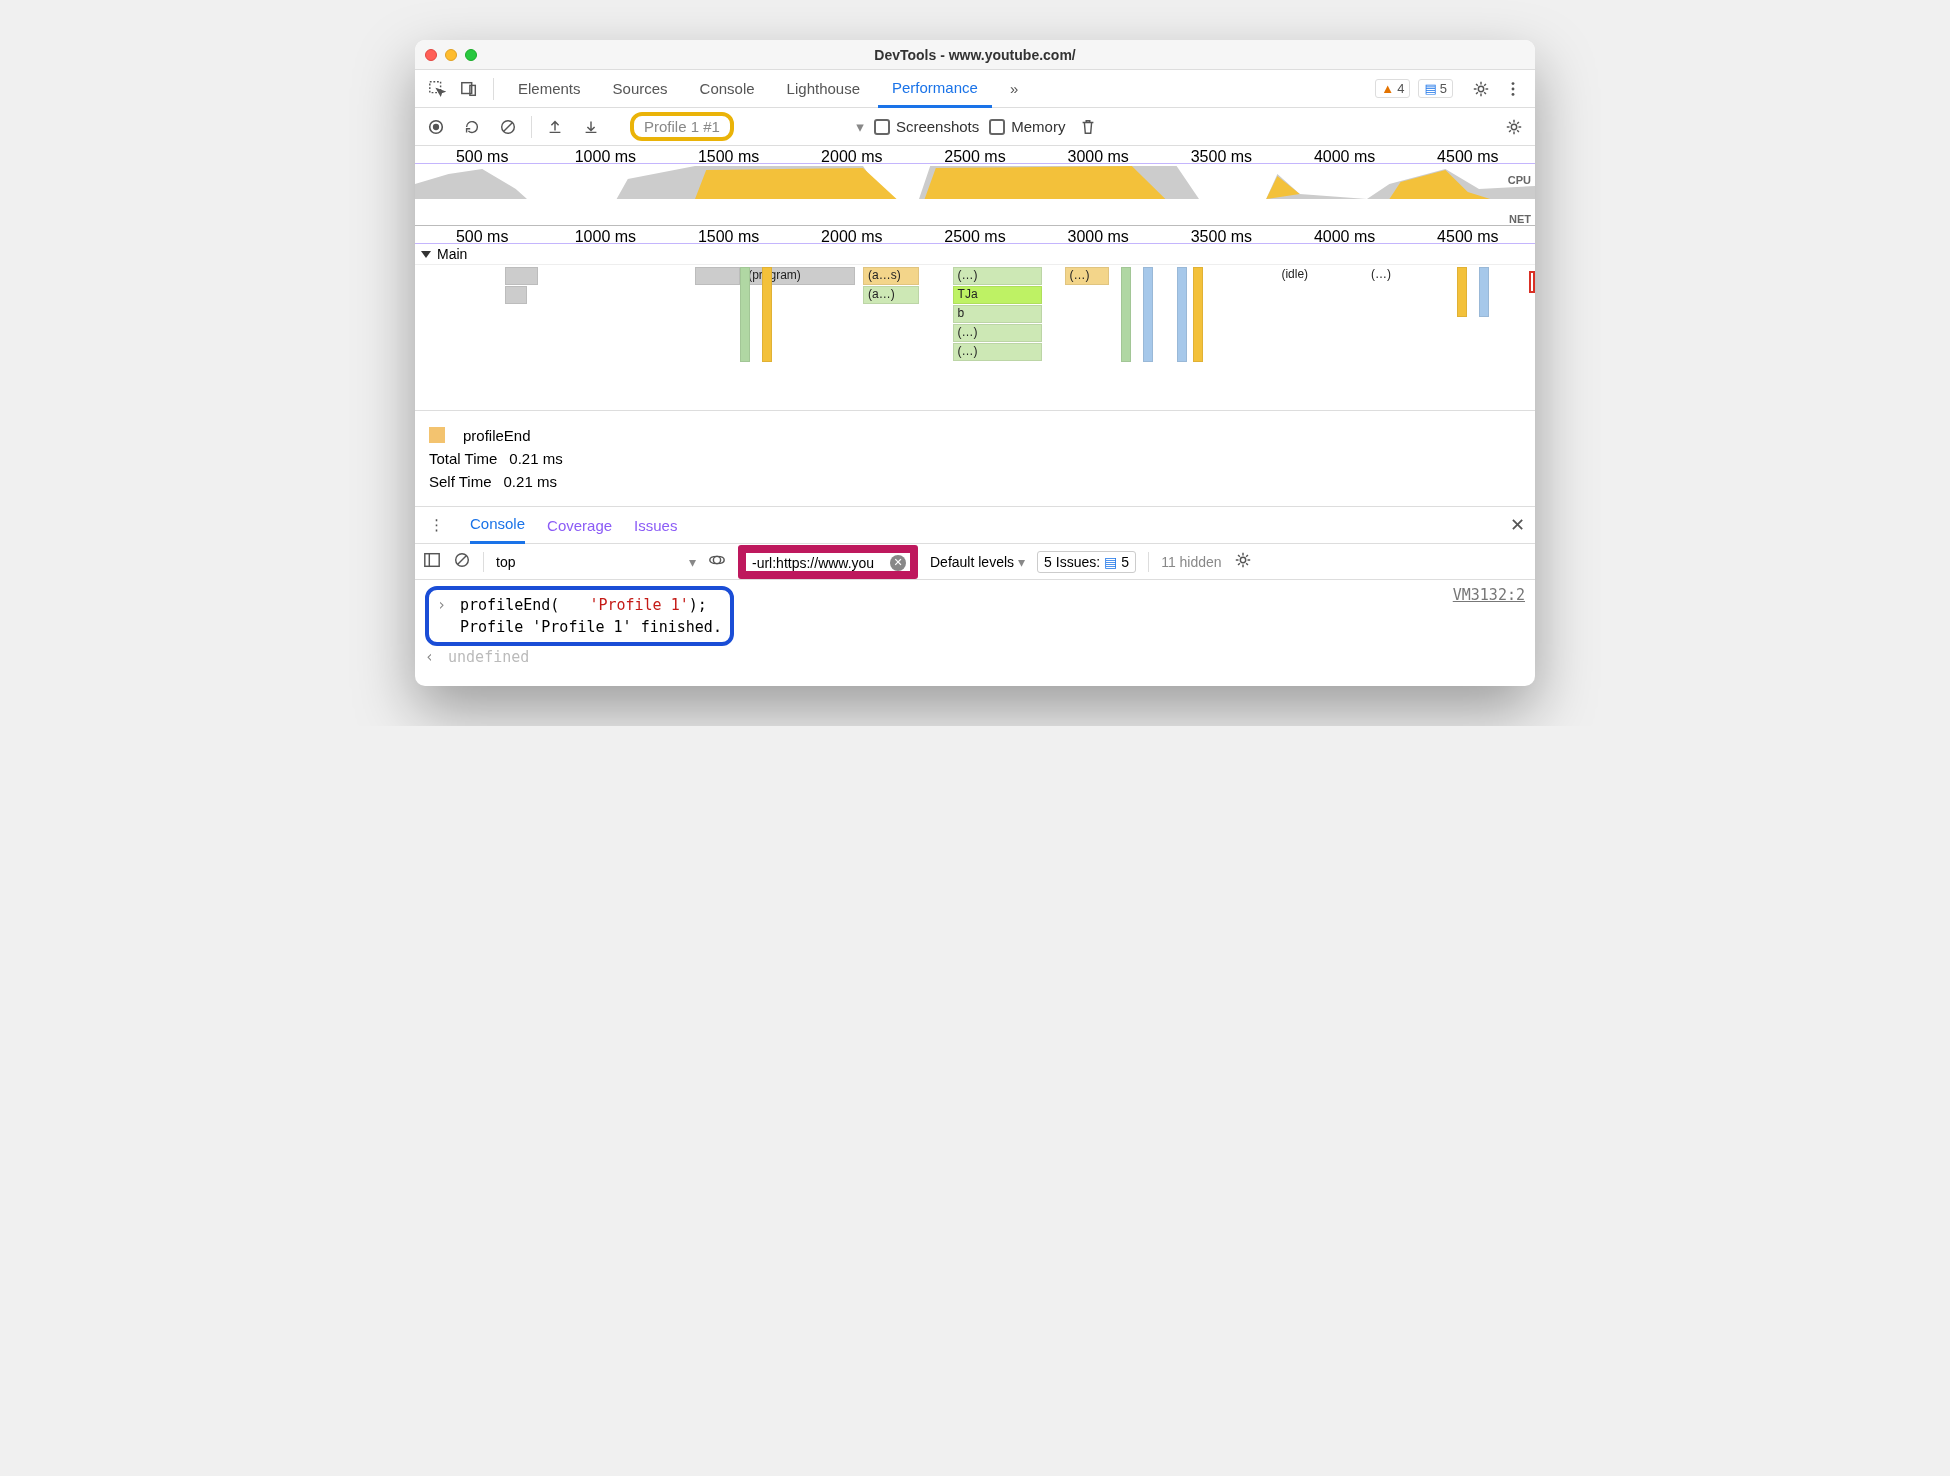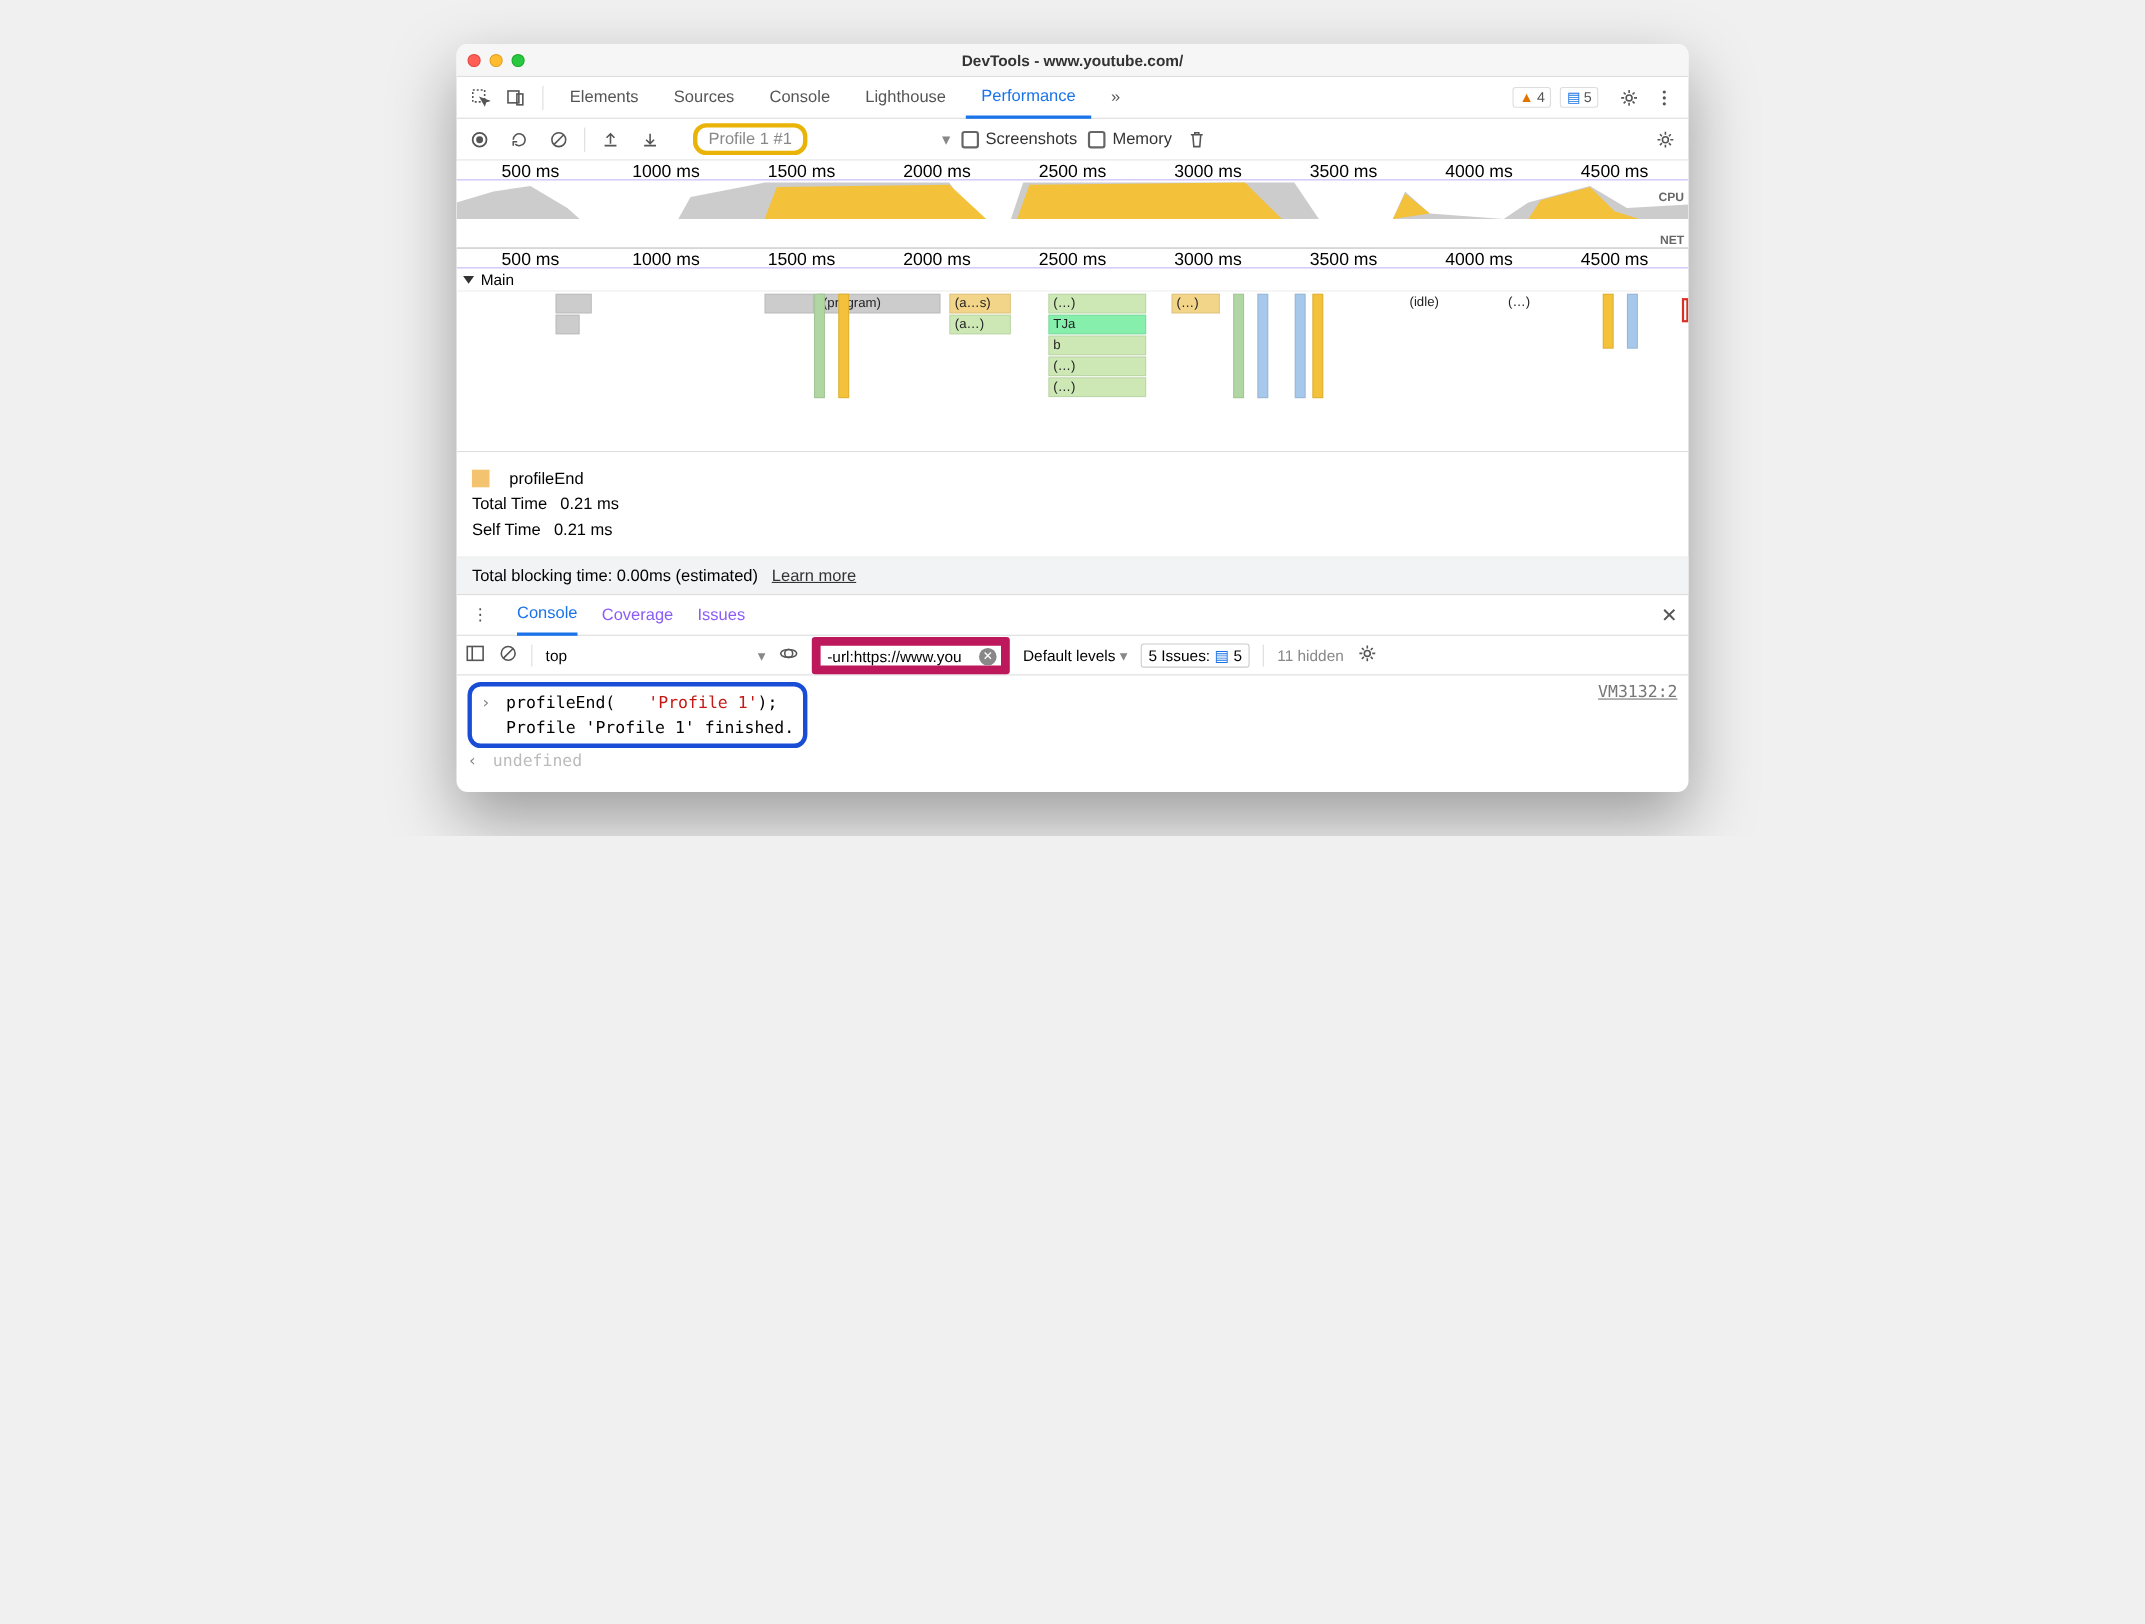--- a/index.html
+++ b/index.html
@@ -292,21 +292,21 @@
     <div class="flame">
 
       <div class="bar" style="left:8%; width:3%; top:0; background:#ccc;"></div>
       <div class="bar" style="left:8%; width:2%; top:19px; background:#ccc;"></div>
       <div class="bar" style="left:25%; width:4%; top:0; background:#ccc;"></div>
       <div class="bar" style="left:29.3%; width:10%; top:0; background:#ccc;">(program)</div>
 
       <div class="bar" style="left:40%; width:5%; top:0; background:#f3d58a;">(a…s)</div>
       <div class="bar" style="left:40%; width:5%; top:19px; background:#cde8b5;">(a…)</div>
       <div class="bar" style="left:48%; width:8%; top:0; background:#cde8b5;">(…)</div>
-      <div class="bar" style="left:48%; width:8%; top:19px; background:#86efac;">TJa</div>
+      <div class="bar" style="left:48%; width:8%; top:19px; background:#bef264;">TJa</div>
       <div class="bar" style="left:48%; width:8%; top:38px; background:#cde8b5;">b</div>
       <div class="bar" style="left:48%; width:8%; top:57px; background:#cde8b5;">(…)</div>
       <div class="bar" style="left:48%; width:8%; top:76px; background:#cde8b5;">(…)</div>
       <div class="bar" style="left:58%; width:4%; top:0; background:#f3d58a;">(…)</div>
 
       <div class="bar" style="left:77%; width:6%; top:0; background:transparent; border:none;">(idle)</div>
       <div class="bar" style="left:85%; width:4%; top:0; background:transparent; border:none;">(…)</div>
 
       <div class="bar" style="left:29%; width:0.3%; top:0; height:95px; background:#b0d7a3;"></div>
       <div class="bar" style="left:31%; width:0.3%; top:0; height:95px; background:#f3c13a;"></div>
@@ -327,24 +327,20 @@
       <span>profileEnd</span>
     </div>
     <div class="row">
       <span>Total Time</span>
       <span>0.21 ms</span>
     </div>
     <div class="row">
       <span>Self Time</span>
       <span>0.21 ms</span>
     </div>
-  </div>
-  <div class="tbt">
-    <span>Total blocking time: 0.00ms (estimated)</span>
-    &nbsp;&nbsp;<a href="#">Learn more</a>
   </div>
 
   <div class="drawer-tabs">
     <div class="dots">⋮</div>
     <div class="dtab active">Console</div>
     <div class="dtab">Coverage</div>
     <div class="dtab">Issues</div>
     <div class="closex">✕</div>
   </div>
 

